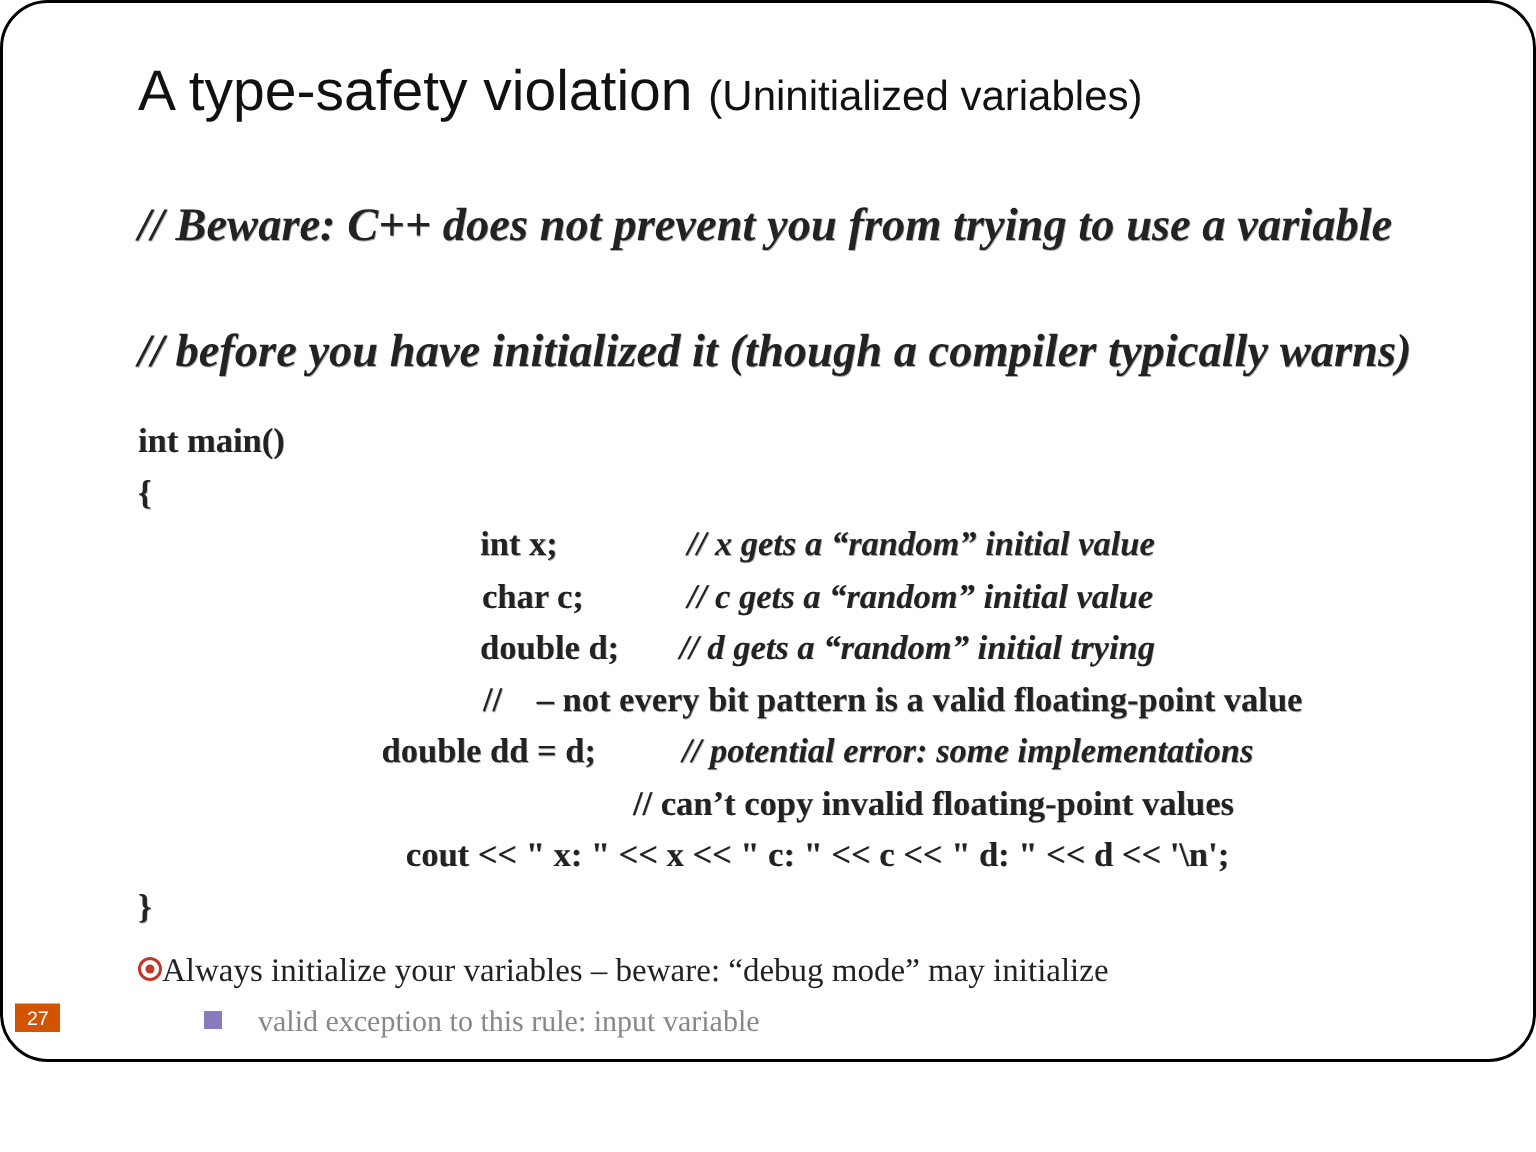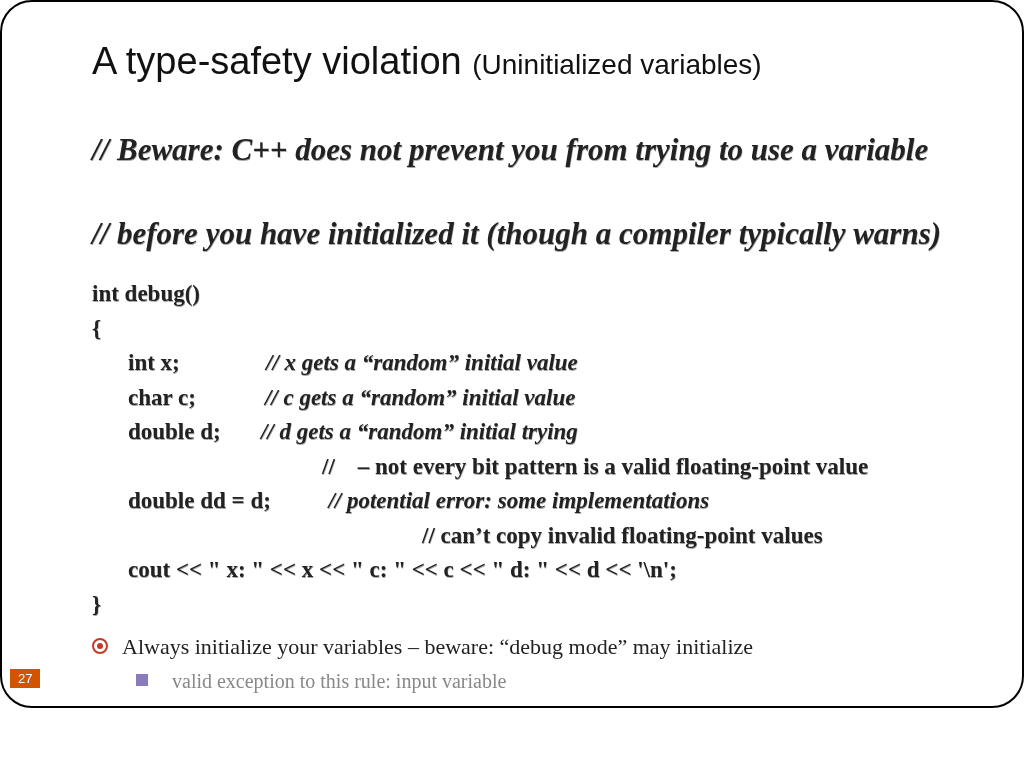--- a/index.html
+++ b/index.html
@@ -35,28 +35,27 @@
   .code-block { margin-top: 22px; }
   .cline {
     font-size: 23px;
     font-weight: bold;
     color: #222;
     text-shadow: 0.5px 0.5px 0 #aaa;
     line-height: 1.5;
     white-space: pre;
   }
   .cline .it { font-style: italic; }
-  .indent1 { padding-left: 36px; }
+  .indent1 { padding-left: 36px; text-align: center; }
   .indent-comment { padding-left: 230px; }
   .indent-comment2 { padding-left: 330px; }
   .bullets { margin-top: 10px; }
   .b1 {
     display: flex;
     align-items: flex-start;
-    gap: 14px;
     font-size: 22px;
     color: #222;
     line-height: 1.4;
     margin-bottom: 4px;
   }
   .b1 .bullet-icon {
     width: 16px; height: 16px; margin-top: 6px;
     border: 2px solid #c0392b; border-radius: 50%;
     position: relative; flex-shrink: 0;
   }
@@ -96,21 +95,21 @@
   <h1 class="title">
     <span>A type-safety violation </span><span class="sub">(Uninitialized variables)</span>
   </h1>
 
   <div class="comment-block">
     <div class="comment-line">// Beware: C++ does not prevent you from trying to use a variable</div>
     <div class="comment-line">// before you have initialized it  (though a compiler typically warns)</div>
   </div>
 
   <div class="code-block">
-    <div class="cline">int debug()</div>
+    <div class="cline">int main()</div>
     <div class="cline">{</div>
     <div class="cline indent1"><span>int x;</span>               <span class="it">// x gets a “random” initial value</span></div>
     <div class="cline indent1"><span>char c;</span>            <span class="it">// c gets a “random” initial value</span></div>
     <div class="cline indent1"><span>double d;</span>       <span class="it">// d gets a “random” initial trying</span></div>
     <div class="cline indent-comment it">//    – not every bit pattern is a valid floating-point value</div>
     <div class="cline indent1"><span>double dd = d;</span>          <span class="it">// potential error: some implementations</span></div>
     <div class="cline indent-comment2 it">// can’t copy invalid floating-point values</div>
     <div class="cline indent1">cout &lt;&lt; " x: " &lt;&lt; x &lt;&lt; " c: " &lt;&lt; c &lt;&lt; " d: " &lt;&lt; d &lt;&lt; '\n';</div>
     <div class="cline">}</div>
   </div>

